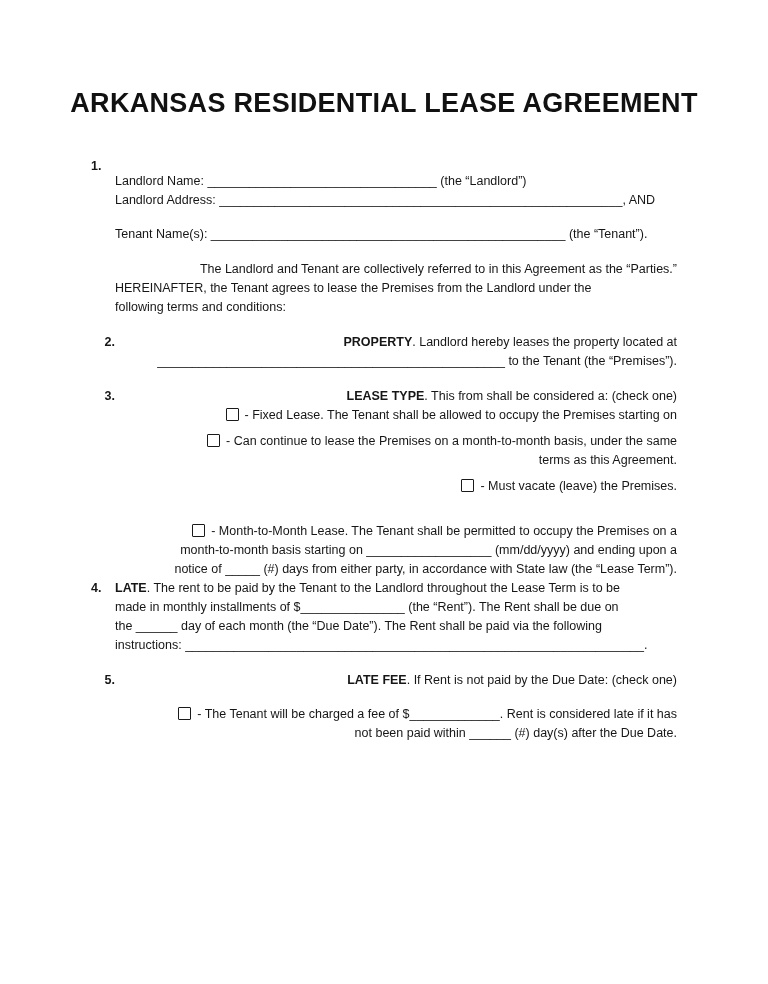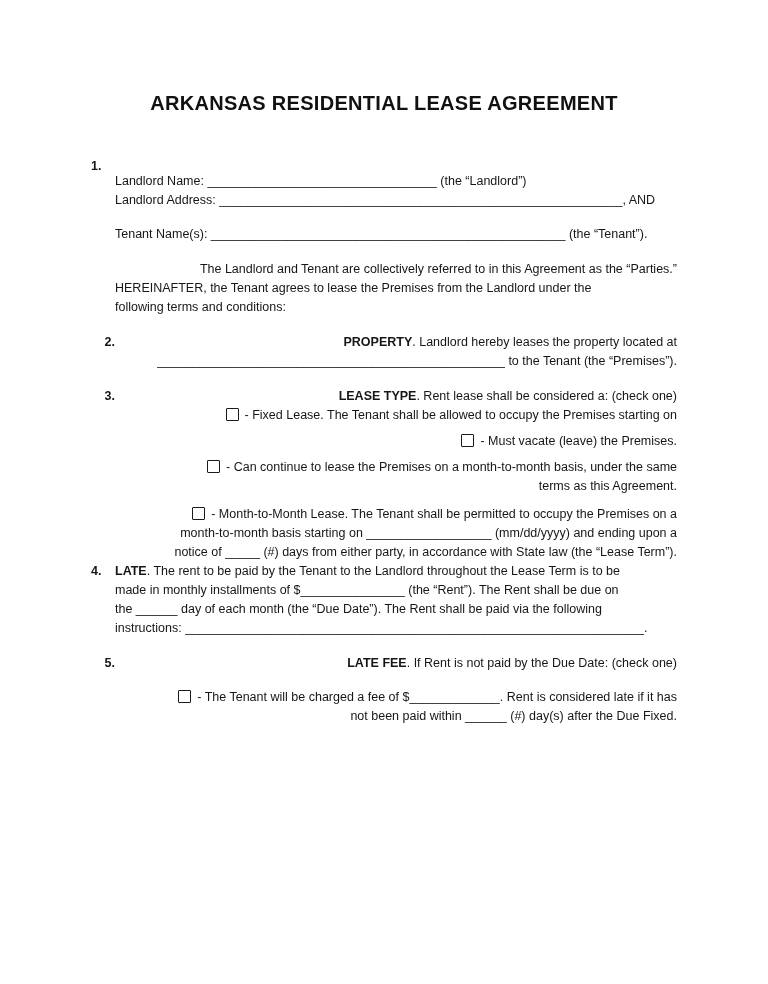--- a/index.html
+++ b/index.html
@@ -9,21 +9,21 @@
     font-family: "Liberation Sans", "DejaVu Sans", sans-serif;
     color: #161616;
     position: relative;
     overflow: hidden;
   }
   .page { position: relative; width: 768px; height: 984px; background: #fff; }
 
   .title {
     margin: 92px 60px 0;
     text-align: center;
-    font-size: 20px;
+    font-size: 27px;
     line-height: 23px;
     font-weight: 700;
     letter-spacing: 0.3px;
     color: #111;
   }
 
   .content {
     margin: 42px 91px 0;
     font-size: 12.5px;
     line-height: 19px;
@@ -32,21 +32,21 @@
   .sec { display: flex; }
   .sec .num { flex: 0 0 24px; font-weight: 700; }
   .sec .secbody { flex: 1; min-width: 0; }
   .hd { font-weight: 700; }
 
   .lines { white-space: pre-line; }
   span.lines { white-space: pre-line; }
 
   .mt6  { margin-top: 6px; }
   .mt7  { margin-top: 7px; }
-  .mt9  { margin-top: 9px; }
+  .mt9  { margin-top: 26px; }
   .mt15 { margin-top: 15px; }
   .mt16 { margin-top: 16px; text-align: right; }
   .mt17 { }
 
   .cb {
     display: inline-block;
     width: 11px; height: 11px;
     border: 1.5px solid #1a1a1a;
     border-radius: 1px;
     vertical-align: -1.5px;
@@ -84,34 +84,34 @@
           <span class="hd">PROPERTY</span><span class="lines">. Landlord hereby leases the property located at
 __________________________________________________ to the Tenant (the “Premises”).</span>
         </div>
       </div>
     </div>
 
     <div class="sec mt16">
       <span class="num">3.</span>
       <div class="secbody">
         <div>
-          <span class="hd">LEASE TYPE</span><span>. Rent lease shall be considered a: (check one)</span>
+          <span class="hd">LEASE TYPE</span><span>. This from shall be considered a: (check one)</span>
         </div>
 
         <div class="mt17">
           <div>
             <span class="cb"></span><span>- </span><span class="ul">Fixed Lease</span><span>. The Tenant shall be allowed to occupy the Premises starting on</span>
           </div>
 
           <div class="indent mt7">
-            <span class="cb"></span><span>- Must vacate (leave) the Premises.</span>
+            <span class="cb"></span><span class="lines">- Can continue to lease the Premises on a month-to-month basis, under the same
+terms as this Agreement.</span>
           </div>
           <div class="indent mt7">
-            <span class="cb"></span><span class="lines">- Can continue to lease the Premises on a month-to-month basis, under the same
-terms as this Agreement.</span>
+            <span class="cb"></span><span>- Must vacate (leave) the Premises.</span>
           </div>
         </div>
 
         <div class="mt9">
           <div>
             <span class="cb"></span><span>- </span><span class="ul">Month-to-Month Lease</span><span>. The Tenant shall be permitted to occupy the Premises on a</span>
           </div>
           <div class="lines">month-to-month basis starting on __________________ (mm/dd/yyyy) and ending upon a
 notice of _____ (#) days from either party, in accordance with State law (the “Lease Term”).</div>
         </div>
@@ -131,20 +131,20 @@
     </div>
 
     <div class="sec mt16">
       <span class="num">5.</span>
       <div class="secbody">
         <div>
           <span class="hd">LATE FEE</span><span>. If Rent is not paid by the Due Date: (check one)</span>
         </div>
         <div class="mt15">
           <span class="cb"></span><span class="lines">- The Tenant will be charged a fee of $_____________. Rent is considered late if it has
-not been paid within ______ (#) day(s) after the Due Fixed.</span>
+not been paid within ______ (#) day(s) after the Due Date.</span>
         </div>
       </div>
     </div>
 
   </div>
 
 </div>
 
 </body></html>

